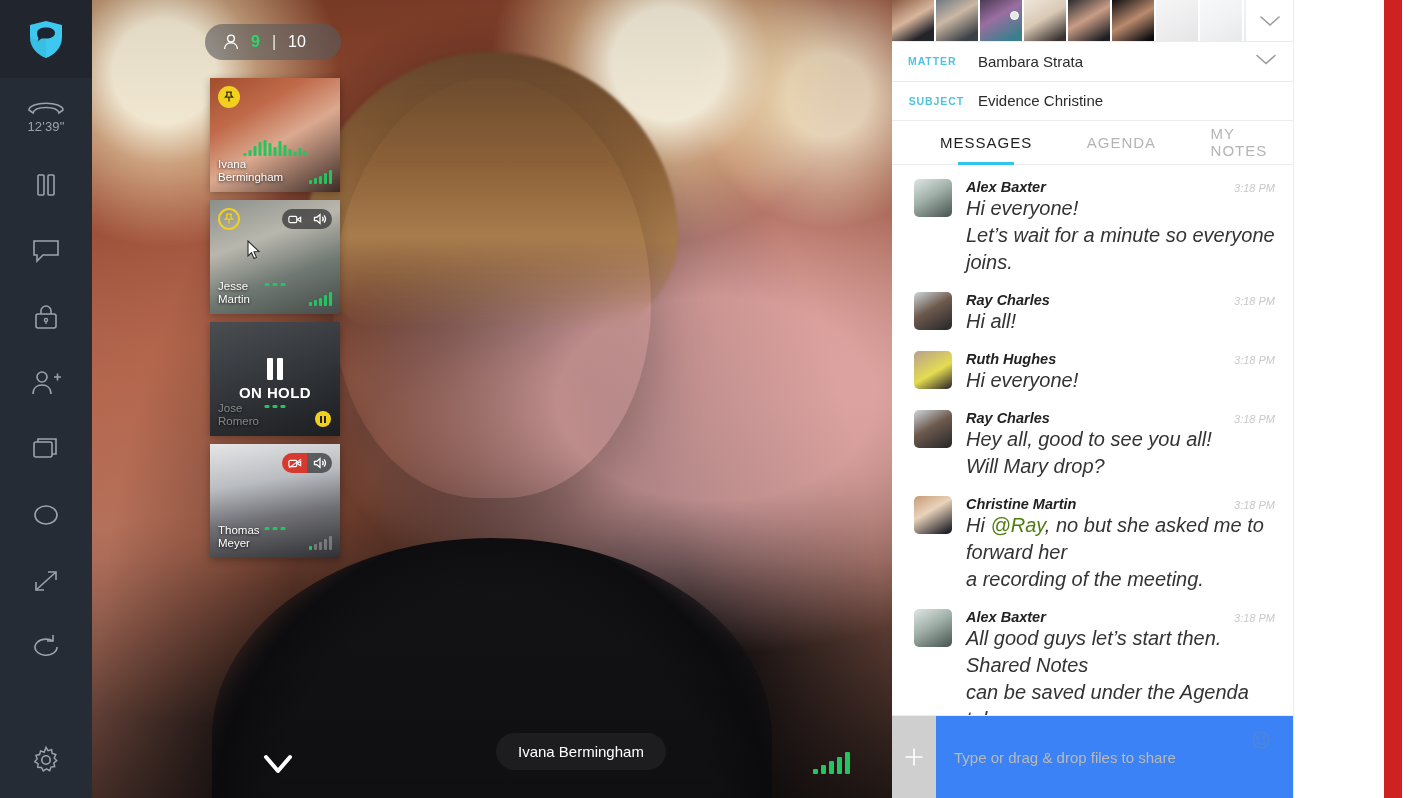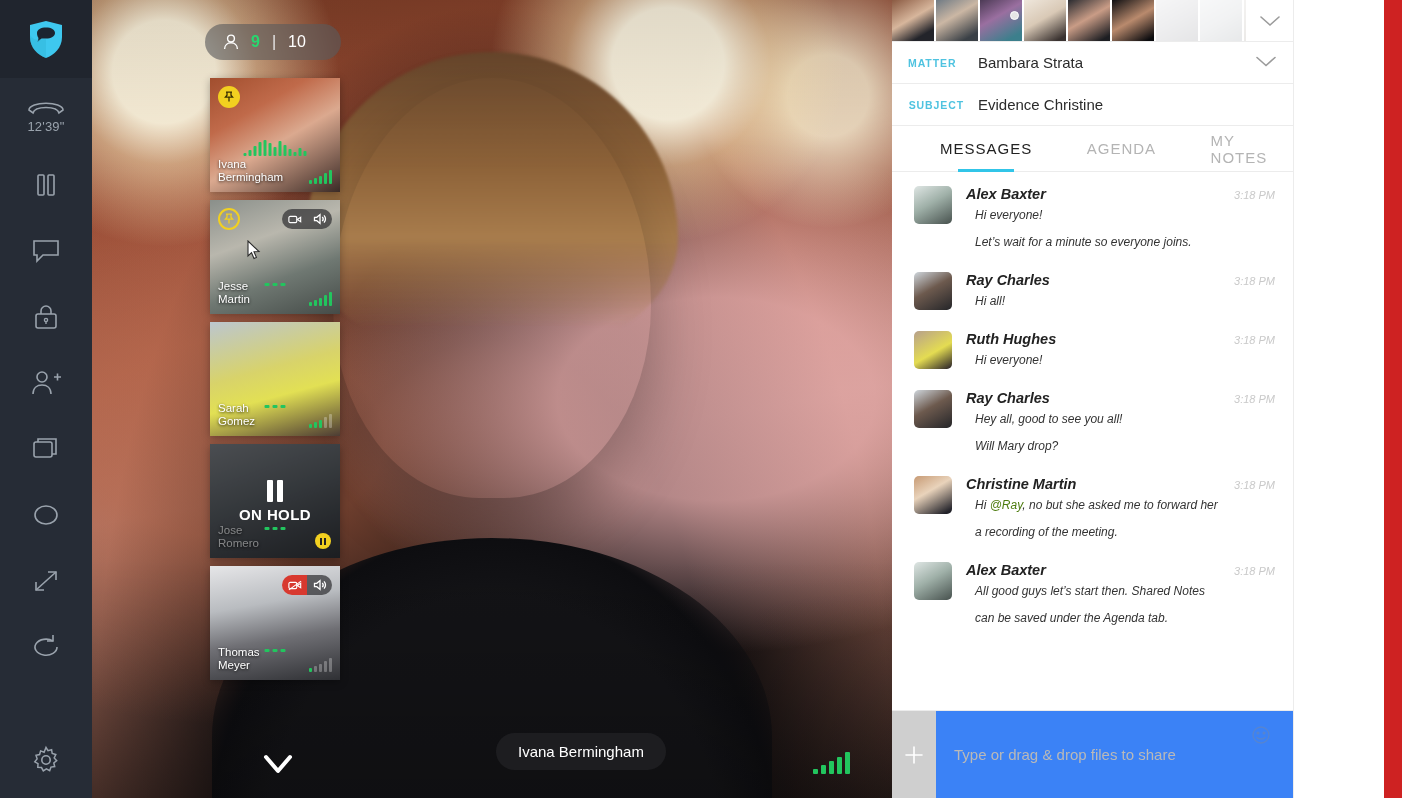--- a/index.html
+++ b/index.html
@@ -218,21 +218,21 @@
     content:""; position:absolute; left: 18px; right: 18px; bottom:-1px; height:3px; background:#31c5e8;
   }
 
   .msgs { flex:1 1 auto; overflow:hidden; padding: 14px 18px 0 22px; }
   .msg { display:flex; gap: 14px; margin-bottom: 16px; }
   .msg-av { width: 38px; height: 38px; flex:0 0 38px; border-radius: 5px; }
   .msg-body { flex:1 1 auto; min-width:0;font-style:italic; }
   .msg-head { display:flex; align-items:baseline; justify-content:space-between; }
   .msg-name { font-size: 14.5px; font-weight: 700; color:#222; }
   .msg-time { font-size: 11px; color:#c9c9c9; }
-  .msg-line { font-size: 12px; color:#333; line-height: 27px; margin-left: 9px; }
+  .msg-line { font-size: 20px; color:#333; line-height: 27px; }
   .msg-line .mention { color:#4d7c0f; }
 
   .composer { height: 88px; border-top:1px solid #ececec; display:flex; background:#3b82f6; position:relative;}
   .plus-btn {
     width: 44px; flex:0 0 44px; background:#cfcfcf;
     display:flex; align-items:center; justify-content:center; cursor:pointer;
   }
   .composer-field { flex:1 1 auto; display:flex; align-items:center; padding-left: 18px; position:relative;}
   .composer-field input {
     border:0; outline:0; width: 100%; font-size: 15px; color:#333;
@@ -412,36 +412,20 @@
             <i style="height:4px;background:#22c55e"></i>
             <i style="height:6px;background:#22c55e"></i>
             <i style="height:8px;background:#22c55e"></i>
             <i style="height:11px;background:#22c55e"></i>
             <i style="height:14px;background:#22c55e"></i>
           </div>
           <div class="tname">Jesse<br>Martin</div>
           <span class="thumb-cursor"><svg width="18" height="22" viewBox="0 0 18 22">
               <path d="M2 1 L2 16 L5.5 12.6 L8 18.5 L10.4 17.4 L8 11.8 L13 11.6 Z" fill="#ffffff" stroke="#2b2b2b" stroke-width="1.1"></path>
             </svg></span>
-        </div>
-        <div class="thumb">
-          <div class="tbg" style="background:linear-gradient(165deg,#bcc6cf 0%,#d8d36a 42%,#e2e054 62%,#4c3b34 100%)"></div>
-          <div class="dots3">
-            <i></i>
-            <i></i>
-            <i></i>
-          </div>
-          <div class="bars">
-            <i style="height:4px;background:#22c55e"></i>
-            <i style="height:6px;background:#22c55e"></i>
-            <i style="height:8px;background:#22c55e"></i>
-            <i style="height:11px;background:rgba(255,255,255,.28)"></i>
-            <i style="height:14px;background:rgba(255,255,255,.28)"></i>
-          </div>
-          <div class="tname">Sarah<br>Gomez</div>
         </div>
         <div class="thumb onhold">
           <div class="tbg" style="background:linear-gradient(160deg,#7d8287 0%,#575e63 40%,#3c4146 70%,#23272b 100%)"></div>
           <div class="onhold-overlay">
             <div class="pause-glyph">
               <i></i>
               <i></i>
             </div>
             <div class="oh-text">ON HOLD</div>
           </div>

